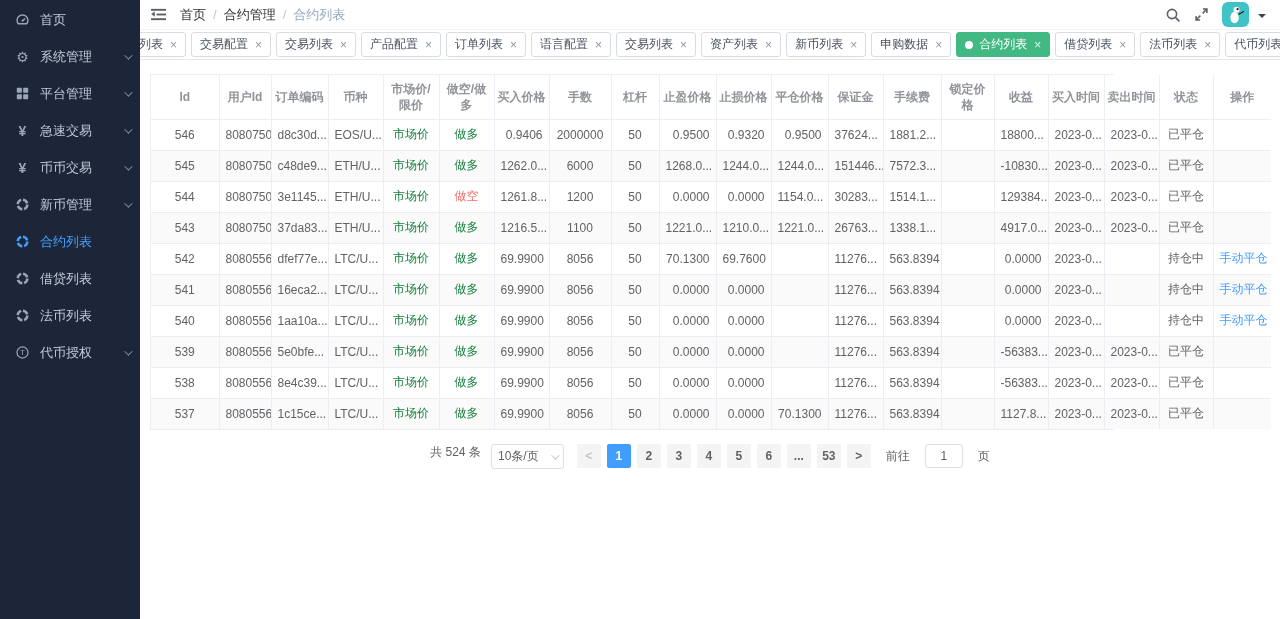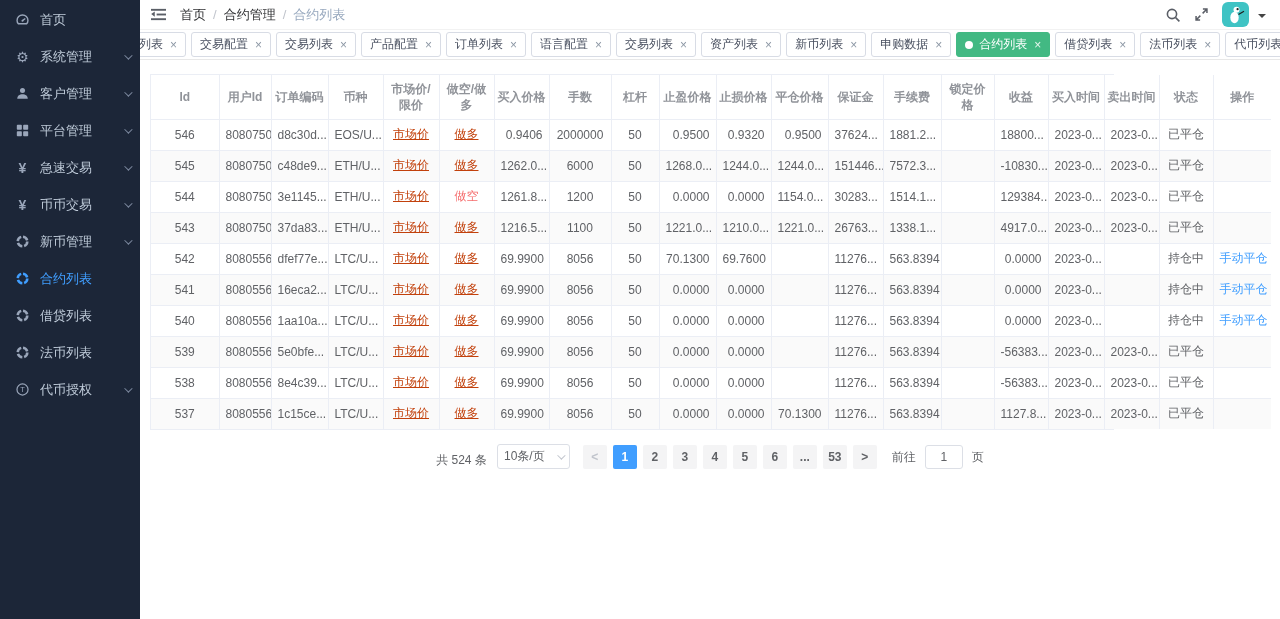--- a/index.html
+++ b/index.html
@@ -54,40 +54,40 @@
   th { height:44px; padding:2px 3px; font-weight:bold; color:#909399; font-size:12px;
     line-height:1.35; text-align:center; background:#fff;
     border-right:1px solid #ebeef5; border-bottom:1px solid #ebeef5; }
   th:last-child, td:last-child { border-right:0; }
   td { height:31px; padding:0 6px; text-align:center; white-space:nowrap; overflow:hidden;
     border-right:1px solid #ebeef5; border-bottom:1px solid #ebeef5; background:#fff; }
   tbody tr:last-child td { border-bottom:0; }
   tr.striped td { background:#fafafa; }
   td.ta-r { text-align:right; }
   td.ta-l { text-align:left; }
-  .c-green { color:#c2410c;text-decoration:underline; }
+  .c-green { color:#15803d; }
   .c-red { color:#f56c6c; }
   .link { color:#409eff; cursor:pointer; }
 
   
-  .pagination { display:flex; align-items:flex-end; justify-content:center;
+  .pagination { display:flex; align-items:flex-start; justify-content:center;
     margin-top:14px; font-size:12px; color:#606266; }
   .pg-total { margin-right:10px; }
   .pg-size { width:73px; height:25px; border:1px solid #dcdfe6; border-radius:3px;
     display:flex; align-items:center; justify-content:center; gap:12px;
     color:#606266; cursor:pointer; background:#fff; }
   .select-caret { width:6px; height:6px; border-right:1.2px solid #c0c4cc;
     border-bottom:1.2px solid #c0c4cc; transform:rotate(45deg) translateY(-2px); }
   .pg-pages { display:flex; align-items:center; margin-left:10px; }
   .pg-btn { min-width:24px; height:24px; padding:0 4px; margin:0 3px; border-radius:2px;
     background:#f4f4f5; display:flex; align-items:center; justify-content:center;
     font-weight:bold; color:#606266; cursor:pointer; }
   .pg-btn.active { background:#409eff; color:#fff; }
   .pg-btn.pg-prev { color:#c0c4cc; }
-  .pg-jump { display:flex; align-items:center; gap:9px; margin-left:12px; }
+  .pg-jump { display:flex; align-items:center; gap:15px; margin-left:12px; }
   .pg-input { width:38px; height:24px; border:1px solid #dcdfe6; border-radius:3px;
     text-align:center; font-size:12px; color:#606266; outline:none;
     font-family:"Liberation Sans","DejaVu Sans",sans-serif; }
 </style>
 </head>
 <body>
 
 <div class="app">
 
   <aside class="sidebar">
@@ -100,30 +100,20 @@
               <circle cx="8" cy="9.3" r="1.1" fill="currentColor"></circle>
             </svg>
           </span>
           <span class="mi-label">首页</span>
         </div>
         <div class="menu-item">
           <span class="mi-icon">
             <span style="font-size:14px;line-height:1">⚙</span>
           </span>
           <span class="mi-label">系统管理</span>
-          <span class="menu-arrow"></span>
-        </div>
-        <div class="menu-item">
-          <span class="mi-icon">
-            <svg width="15" height="15" viewBox="0 0 16 16" fill="currentColor">
-              <circle cx="8" cy="4.8" r="2.7"></circle>
-              <path d="M2.4 13.6c0-3.1 2.5-4.7 5.6-4.7s5.6 1.6 5.6 4.7z"></path>
-            </svg>
-          </span>
-          <span class="mi-label">客户管理</span>
           <span class="menu-arrow"></span>
         </div>
         <div class="menu-item">
           <span class="mi-icon">
             <svg width="13" height="13" viewBox="0 0 16 16" fill="currentColor">
               <rect x="1" y="1" width="6.2" height="6.2" rx="1"></rect>
               <rect x="8.8" y="1" width="6.2" height="6.2" rx="1"></rect>
               <rect x="1" y="8.8" width="6.2" height="6.2" rx="1"></rect>
               <rect x="8.8" y="8.8" width="6.2" height="6.2" rx="1"></rect>
             </svg>

